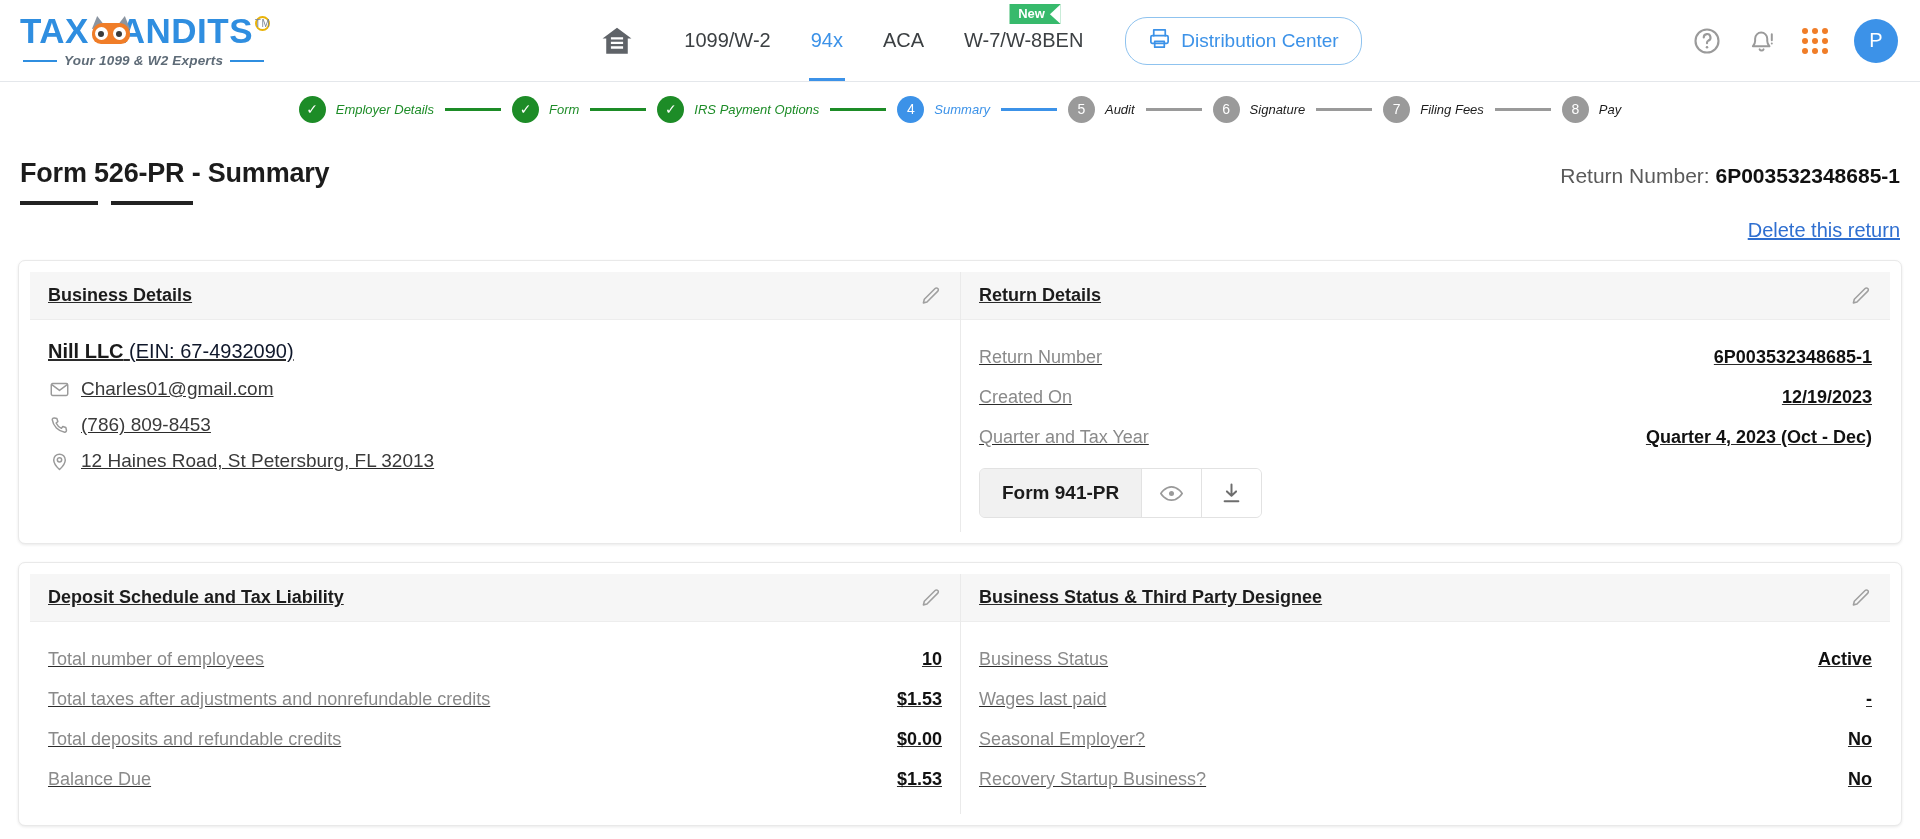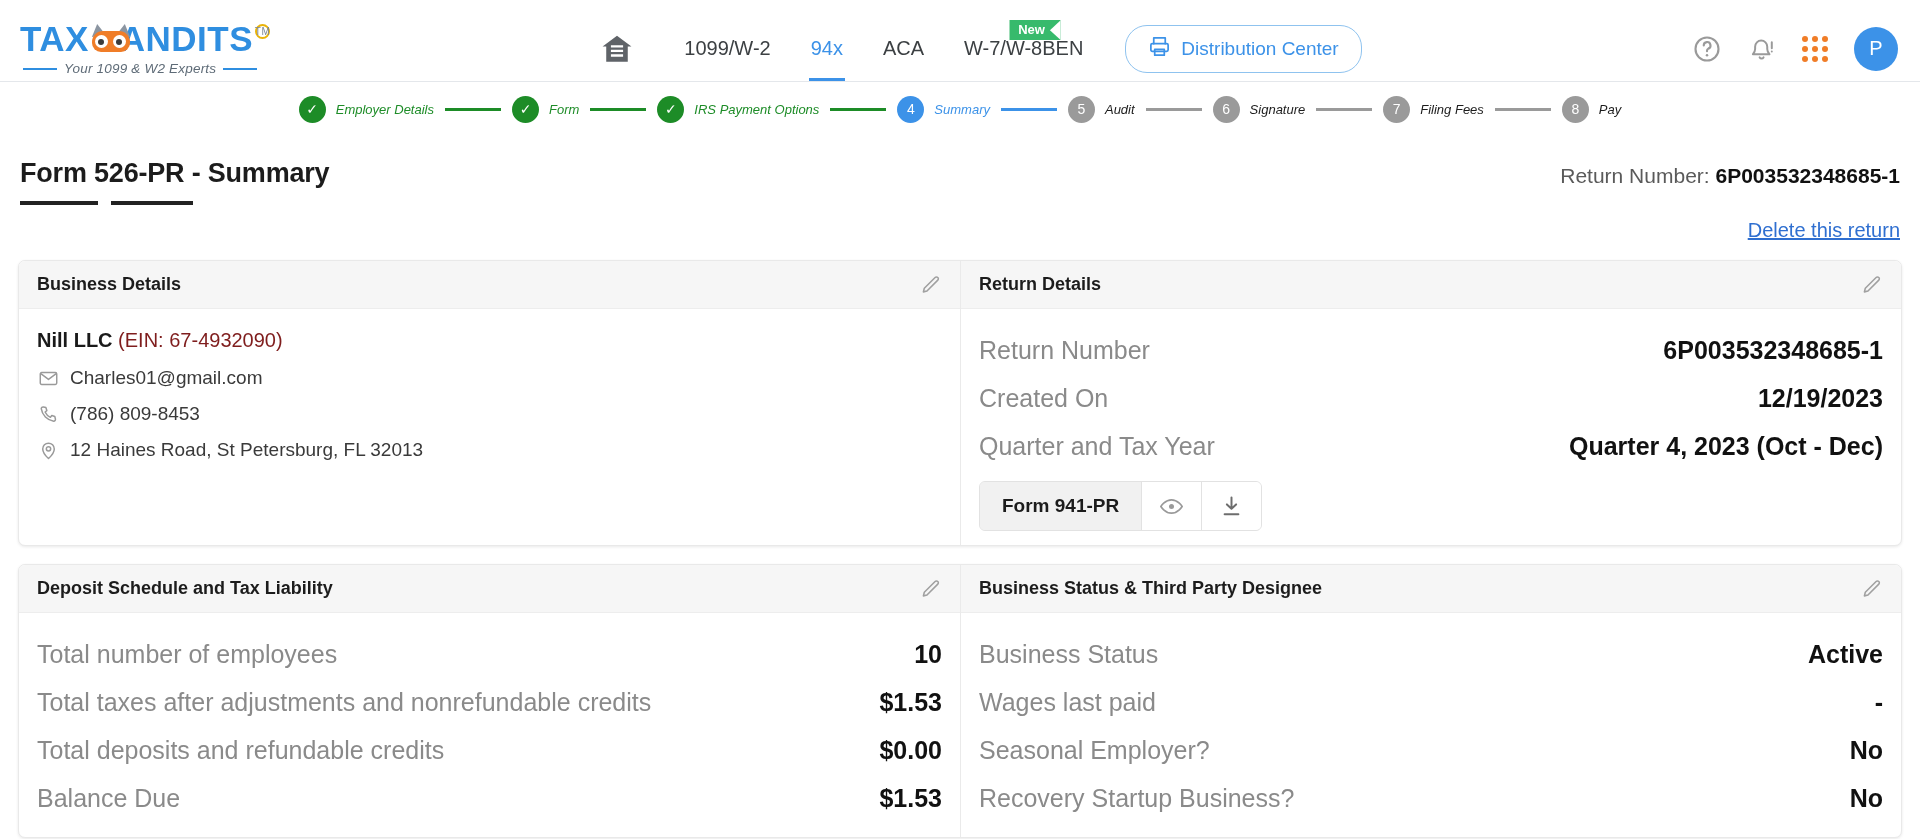--- a/index.html
+++ b/index.html
@@ -13,21 +13,21 @@
     color: #2b2b2b;
     -webkit-font-smoothing: antialiased;
   }
 
   
   .header {
     position: relative;
     height: 82px;
     display: flex;
     align-items: center;
-    padding: 16px 22px 0 20px;
+    padding: 0 22px 0 20px;
     border-bottom: 1px solid #e4e7eb;
     background: #fff;
   }
   .logo-wrap { display: flex; flex-direction: column; width: 250px; flex: none; }
   .logo-main {
     display: flex; align-items: center;
     font-size: 35px; font-weight: 700; letter-spacing: 0.5px;
     color: #2f8ee0; line-height: 1;
     position: relative;
   }
@@ -58,21 +58,21 @@
   .owl-pupil.l { left: 8px; } .owl-pupil.r { left: 26px; }
   .owl-ear {
     position: absolute; top: -2px; width: 0; height: 0;
     border-left: 7px solid transparent; border-right: 7px solid transparent;
     border-bottom: 12px solid #8b95a1;
   }
   .owl-ear.l { left: 1px; transform: rotate(-8deg); }
   .owl-ear.r { left: 27px; transform: rotate(8deg); }
   .logo-sub {
     display: flex; align-items: center; gap: 7px;
-    font-size: 13.5px; font-style: italic; font-weight: 400;
+    font-size: 13.5px; font-style: italic; font-weight: 700;
     color: #5e6b77; margin-top: 5px; letter-spacing: 0.2px;
     padding-left: 3px;
   }
   .logo-rule { height: 2px; background: #2f8ee0; width: 34px; }
 
   .nav {
     flex: 1; display: flex; align-items: center;
     justify-content: center; gap: 0; height: 100%;
   }
   .nav-home { margin-right: 30px; display: flex; align-items: center; cursor: pointer; }
@@ -159,44 +159,44 @@
     margin-top: 14px; padding-right: 2px;
   }
 
   
   .card-row { display: flex; gap: 0; margin-top: 18px; }
   .card {
     background: #fff; border: 1px solid #e9e9e9; border-radius: 7px;
     box-shadow: 0 1px 3px rgba(0,0,0,.09);
     flex: 1 1 50%; min-width: 0; overflow: hidden;
   }
-  .card.split { display: flex; padding: 0; }
+  .card.split { display: flex; padding: 11px; text-decoration: underline; }
   .card-half { flex: 1 1 50%; min-width: 0; }
   .card-half + .card-half { border-left: 1px solid #eaeaea; }
   .card-head {
     background: #f6f6f6; border-bottom: 1px solid #ededed;
     height: 48px; display: flex; align-items: center;
     justify-content: space-between; padding: 0 18px 0 18px;
   }
   .card-title { font-size: 18px; font-weight: 700; color: #1c1c1c; }
   .pencil { cursor: pointer; display: flex; align-items: center; }
   .card-body { padding: 18px 18px 14px 18px; }
 
   .biz-name { font-size: 20px; margin-bottom: 14px; line-height: 1.3; }
   .biz-name b { font-weight: 700; color: #1a1a1a; }
-  .biz-name span { color: #7f1d1d; font-weight: 400; }
+  .biz-name span { color: #0f172a; font-weight: 400; }
   .biz-line {
     display: flex; align-items: center; gap: 11px;
     font-size: 19px; color: #3a3a3a; margin-bottom: 14px;
   }
   .biz-line .gi { width: 22px; display: flex; justify-content: center; flex: none; }
 
   .kv {
     display: flex; align-items: center; justify-content: space-between;
-    font-size: 25px; padding: 9px 0 10px 0;
+    font-size: 18px; padding: 9px 0 10px 0;
   }
   .kv .k { color: #8a8a8a; }
   .kv .v { font-weight: 700; color: #111; text-align: right; }
 
   .form-group {
     display: inline-flex; align-items: stretch; margin-top: 10px;
     border: 1px solid #e2e2e2; border-radius: 6px; overflow: hidden;
     background: #f5f5f5;
   }
   .form-group .fg-label {

